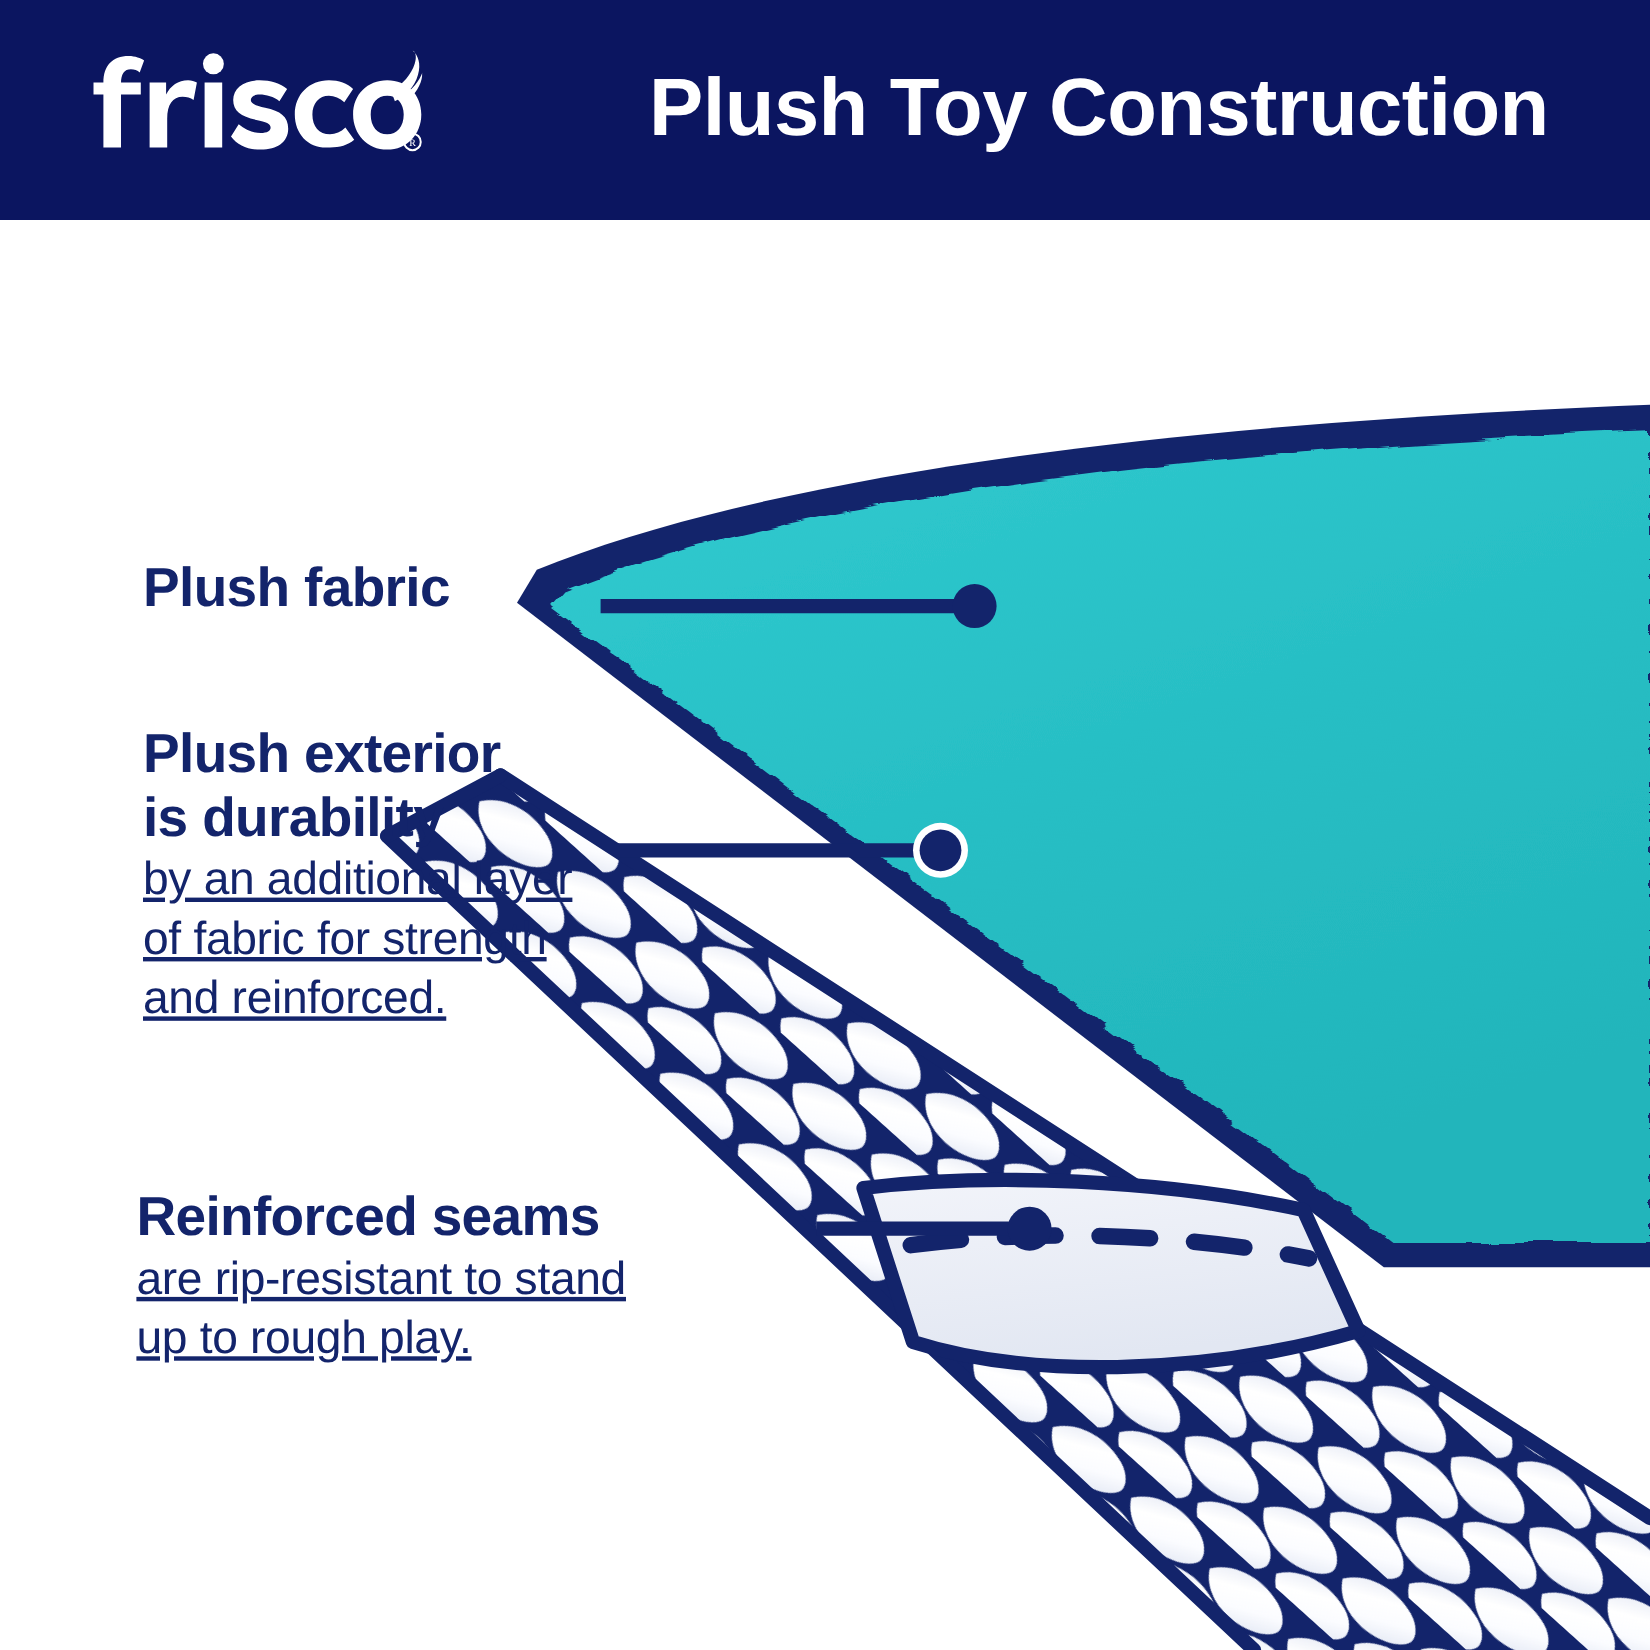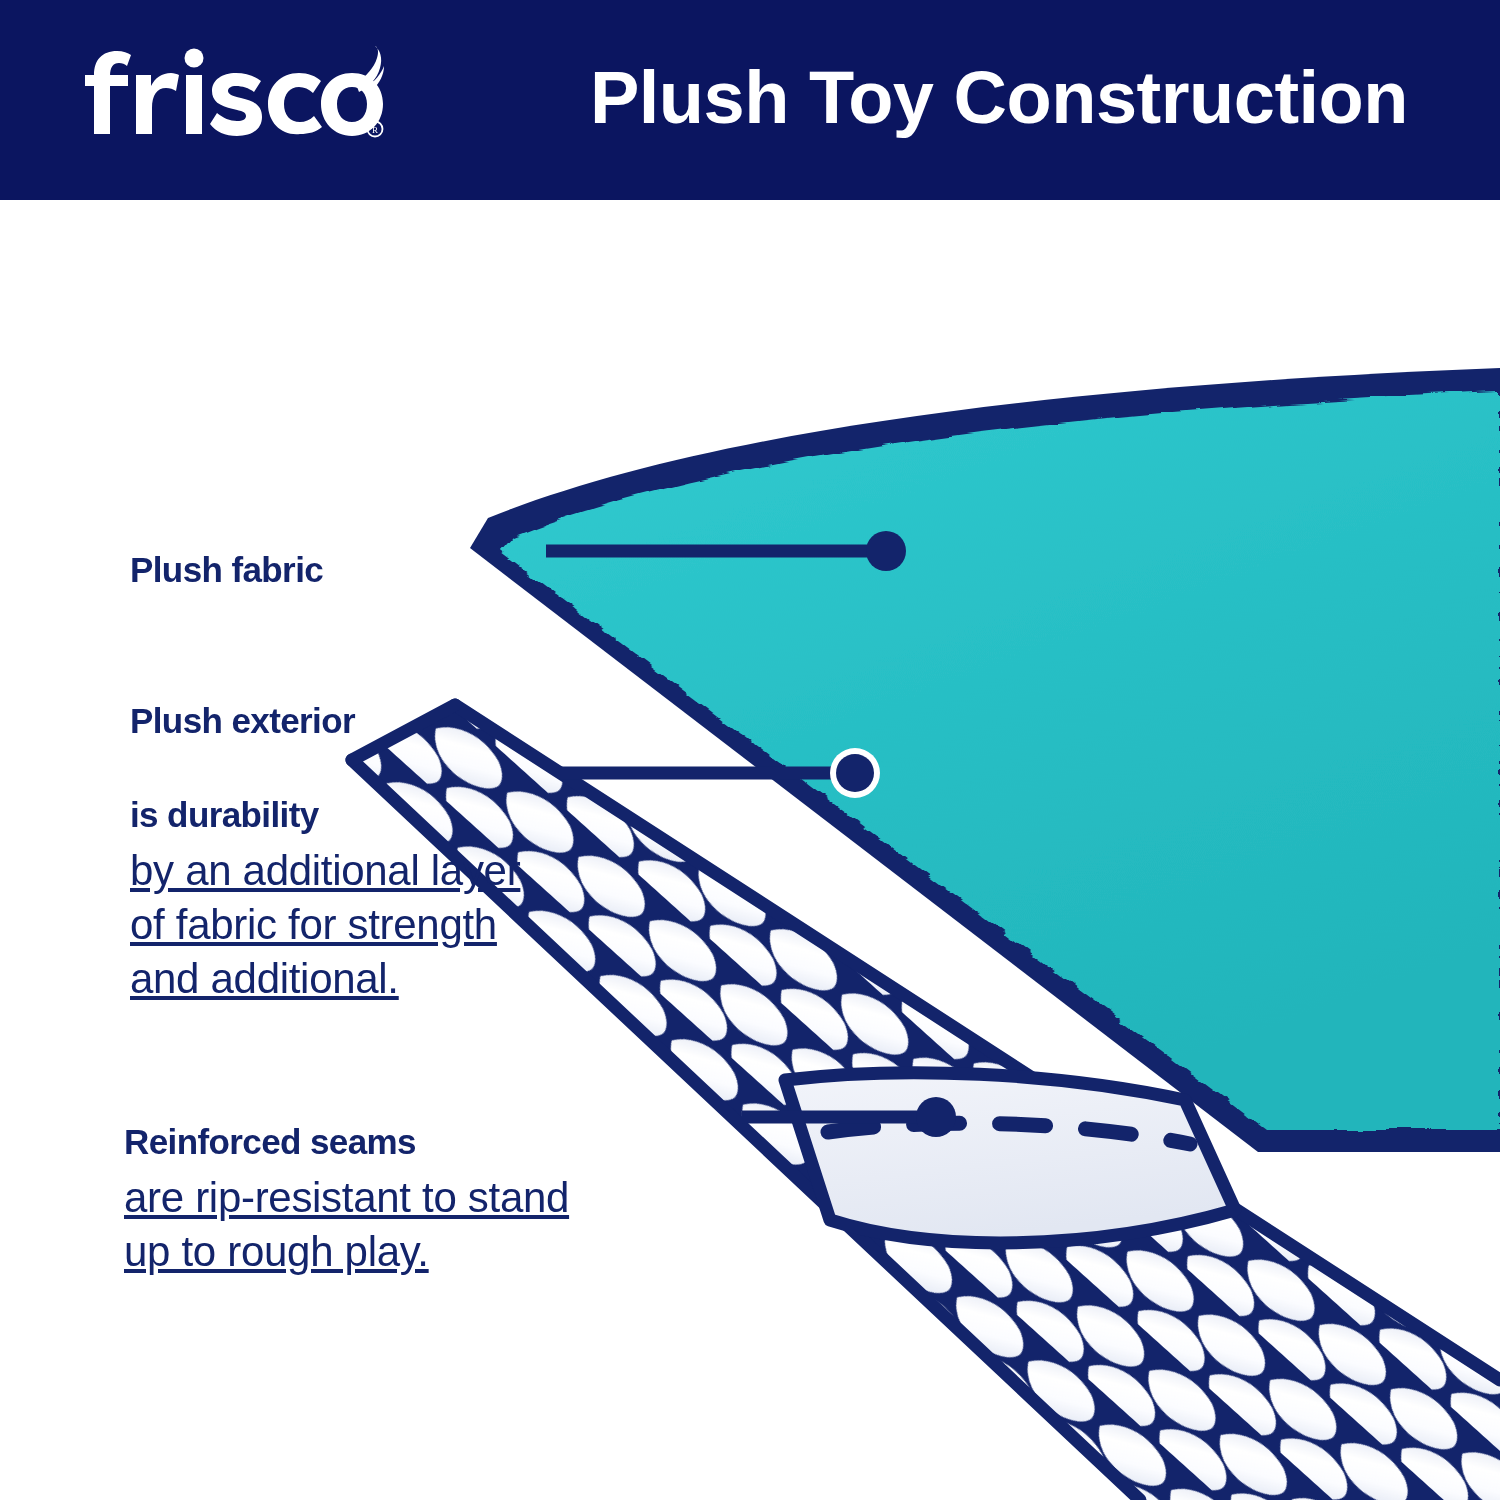--- a/index.html
+++ b/index.html
@@ -61,27 +61,26 @@
     width: 1500px;
     height: 1300px;
   }
 
   
   .callout {
     position: absolute;
     color: #132368;
   }
   .callout .head {
-    font-size: 35px;
+    font-size: 50px;
     font-weight: 700;
     line-height: 58px;
     letter-spacing: -0.6px;
     color: #13246b;
     white-space: nowrap;
-    margin-top: 36px;
   }
   .callout .body {
     font-size: 42px;
     font-weight: 400;
     line-height: 54px;
     letter-spacing: -0.3px;
     color: #13246b;
     white-space: nowrap;
     text-decoration: underline;
   }
@@ -245,21 +244,21 @@
 
   <div id="callout-plush-fabric" class="callout">
     <div class="head">Plush fabric</div>
   </div>
 
   <div id="callout-plush-exterior" class="callout">
     <div class="head">Plush exterior</div>
     <div class="head">is durability</div>
     <div class="body">by an additional layer</div>
     <div class="body">of fabric for strength</div>
-    <div class="body">and additional.</div>
+    <div class="body">and reinforced.</div>
   </div>
 
   <div id="callout-reinforced-seams" class="callout">
     <div class="head">Reinforced seams</div>
     <div class="body">are rip-resistant to stand</div>
     <div class="body">up to rough play.</div>
   </div>
 
 </div>
 

